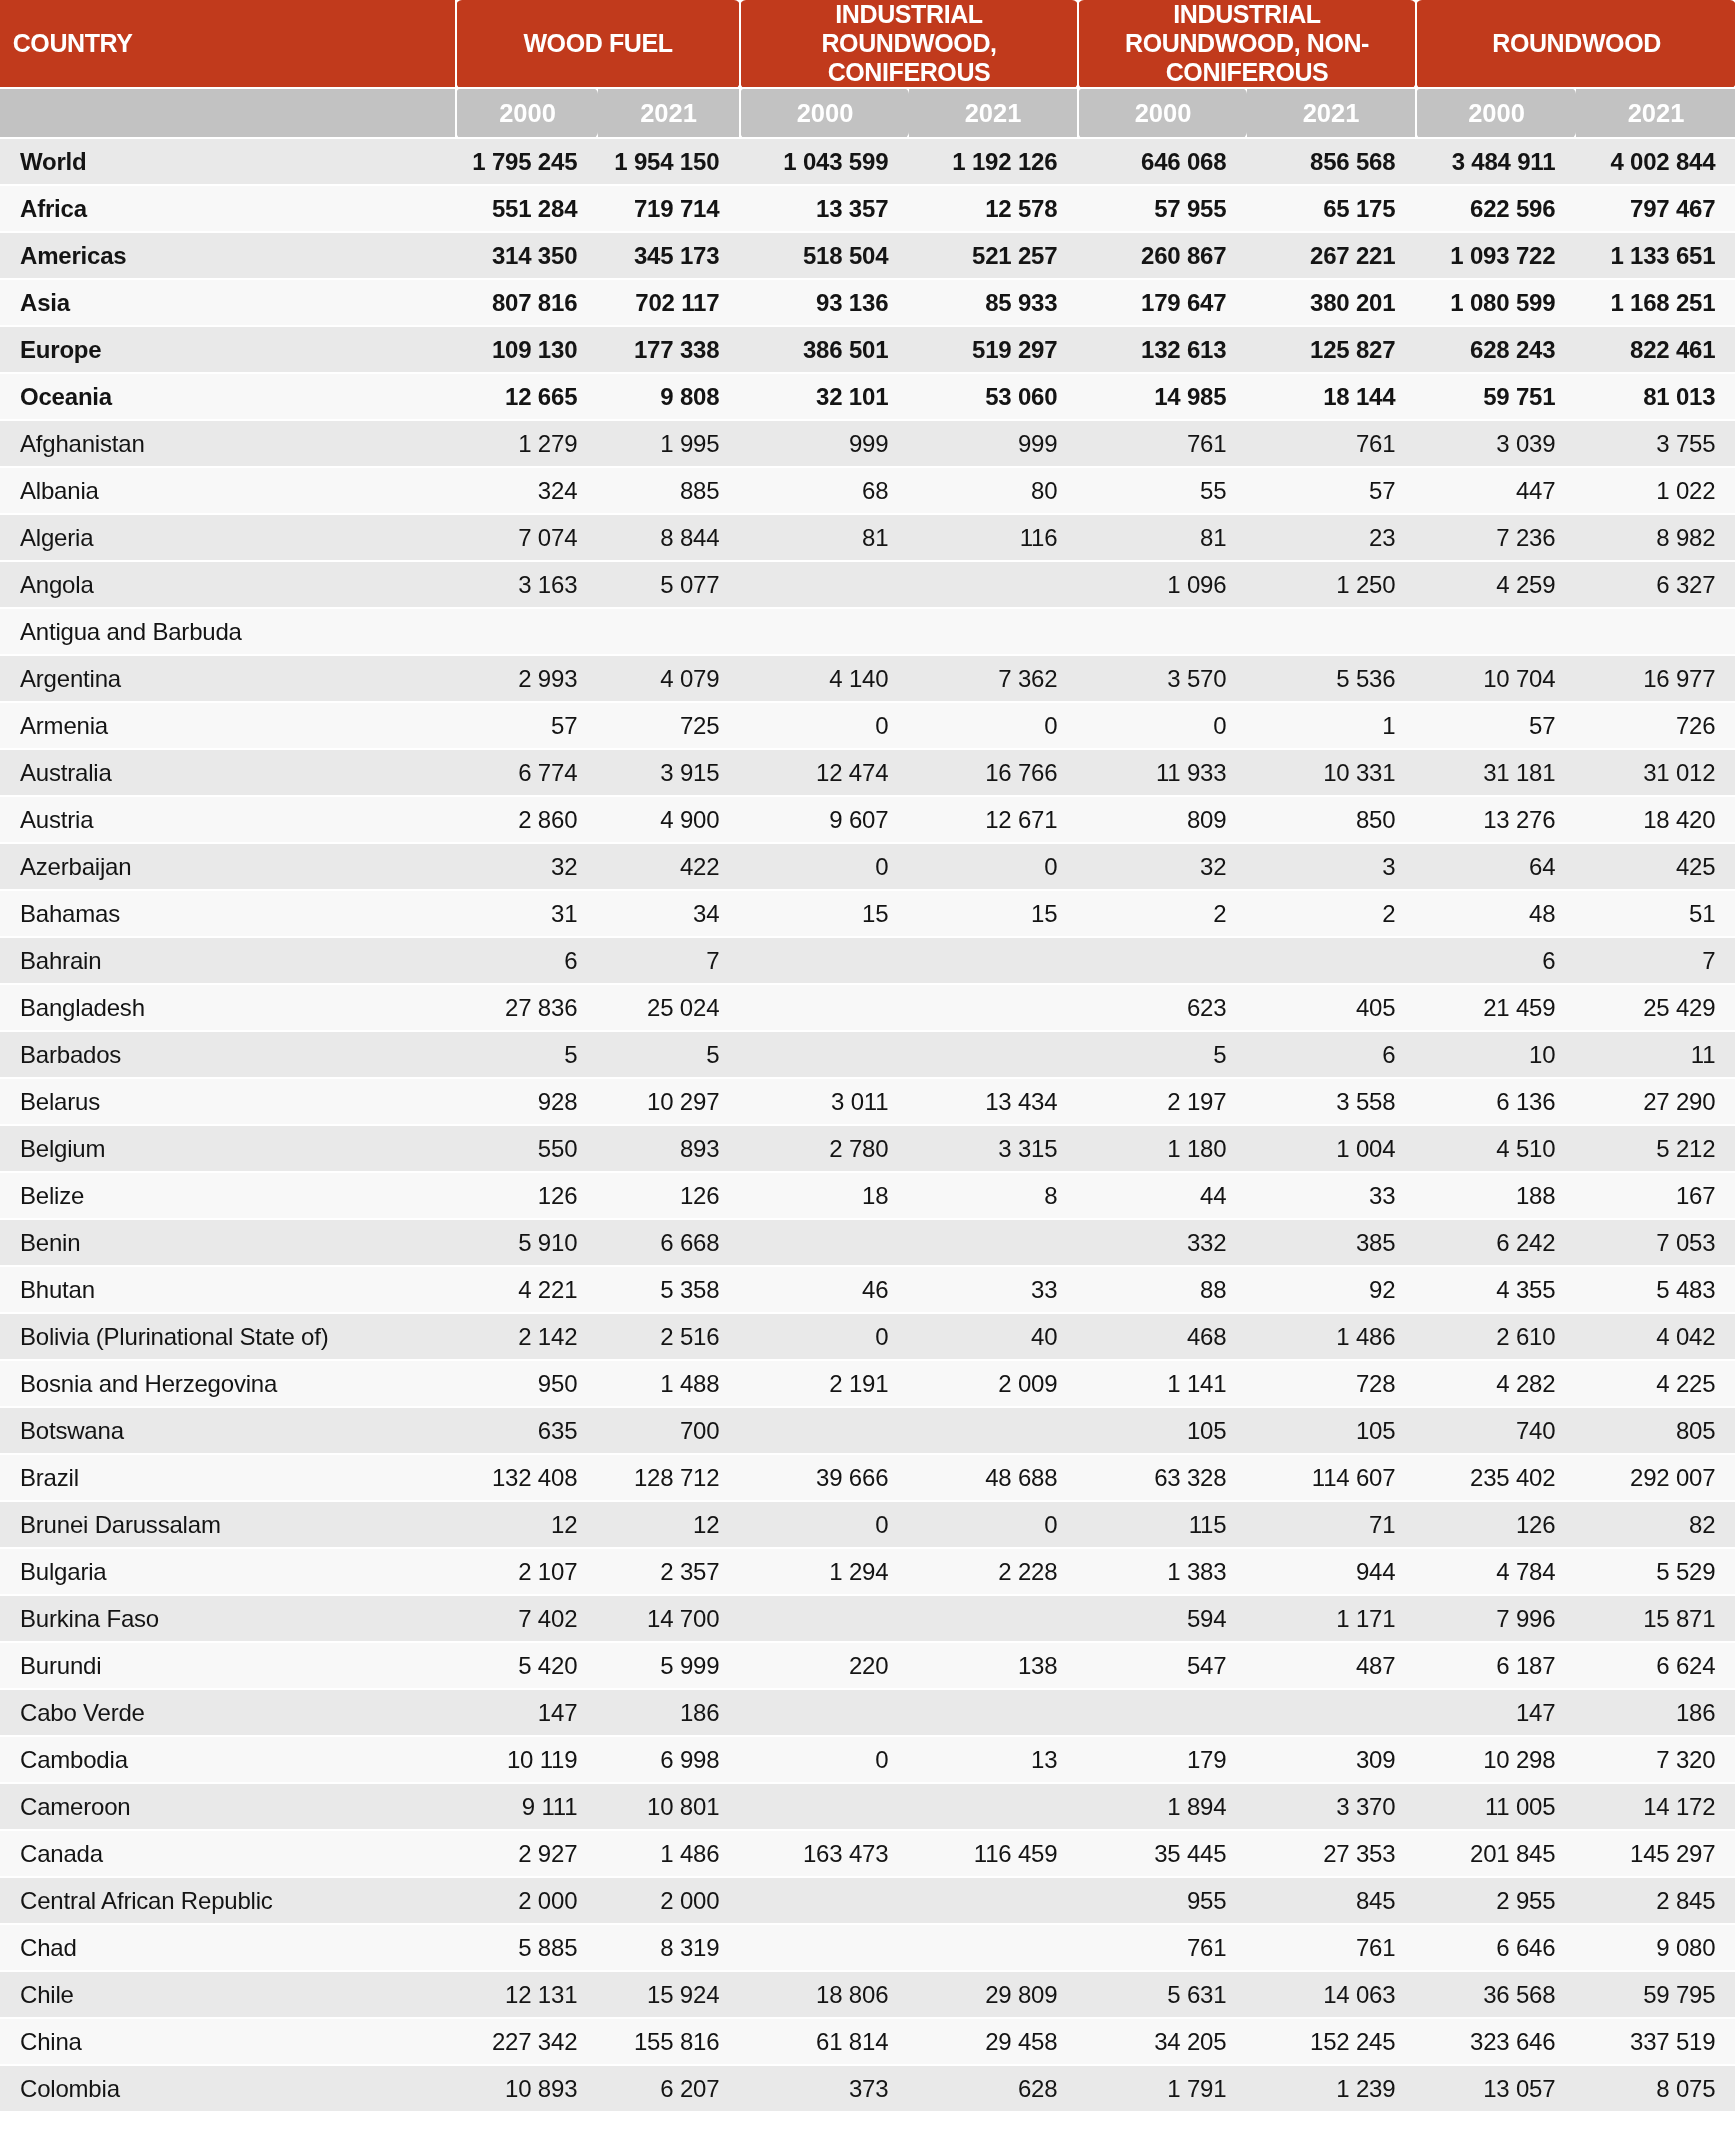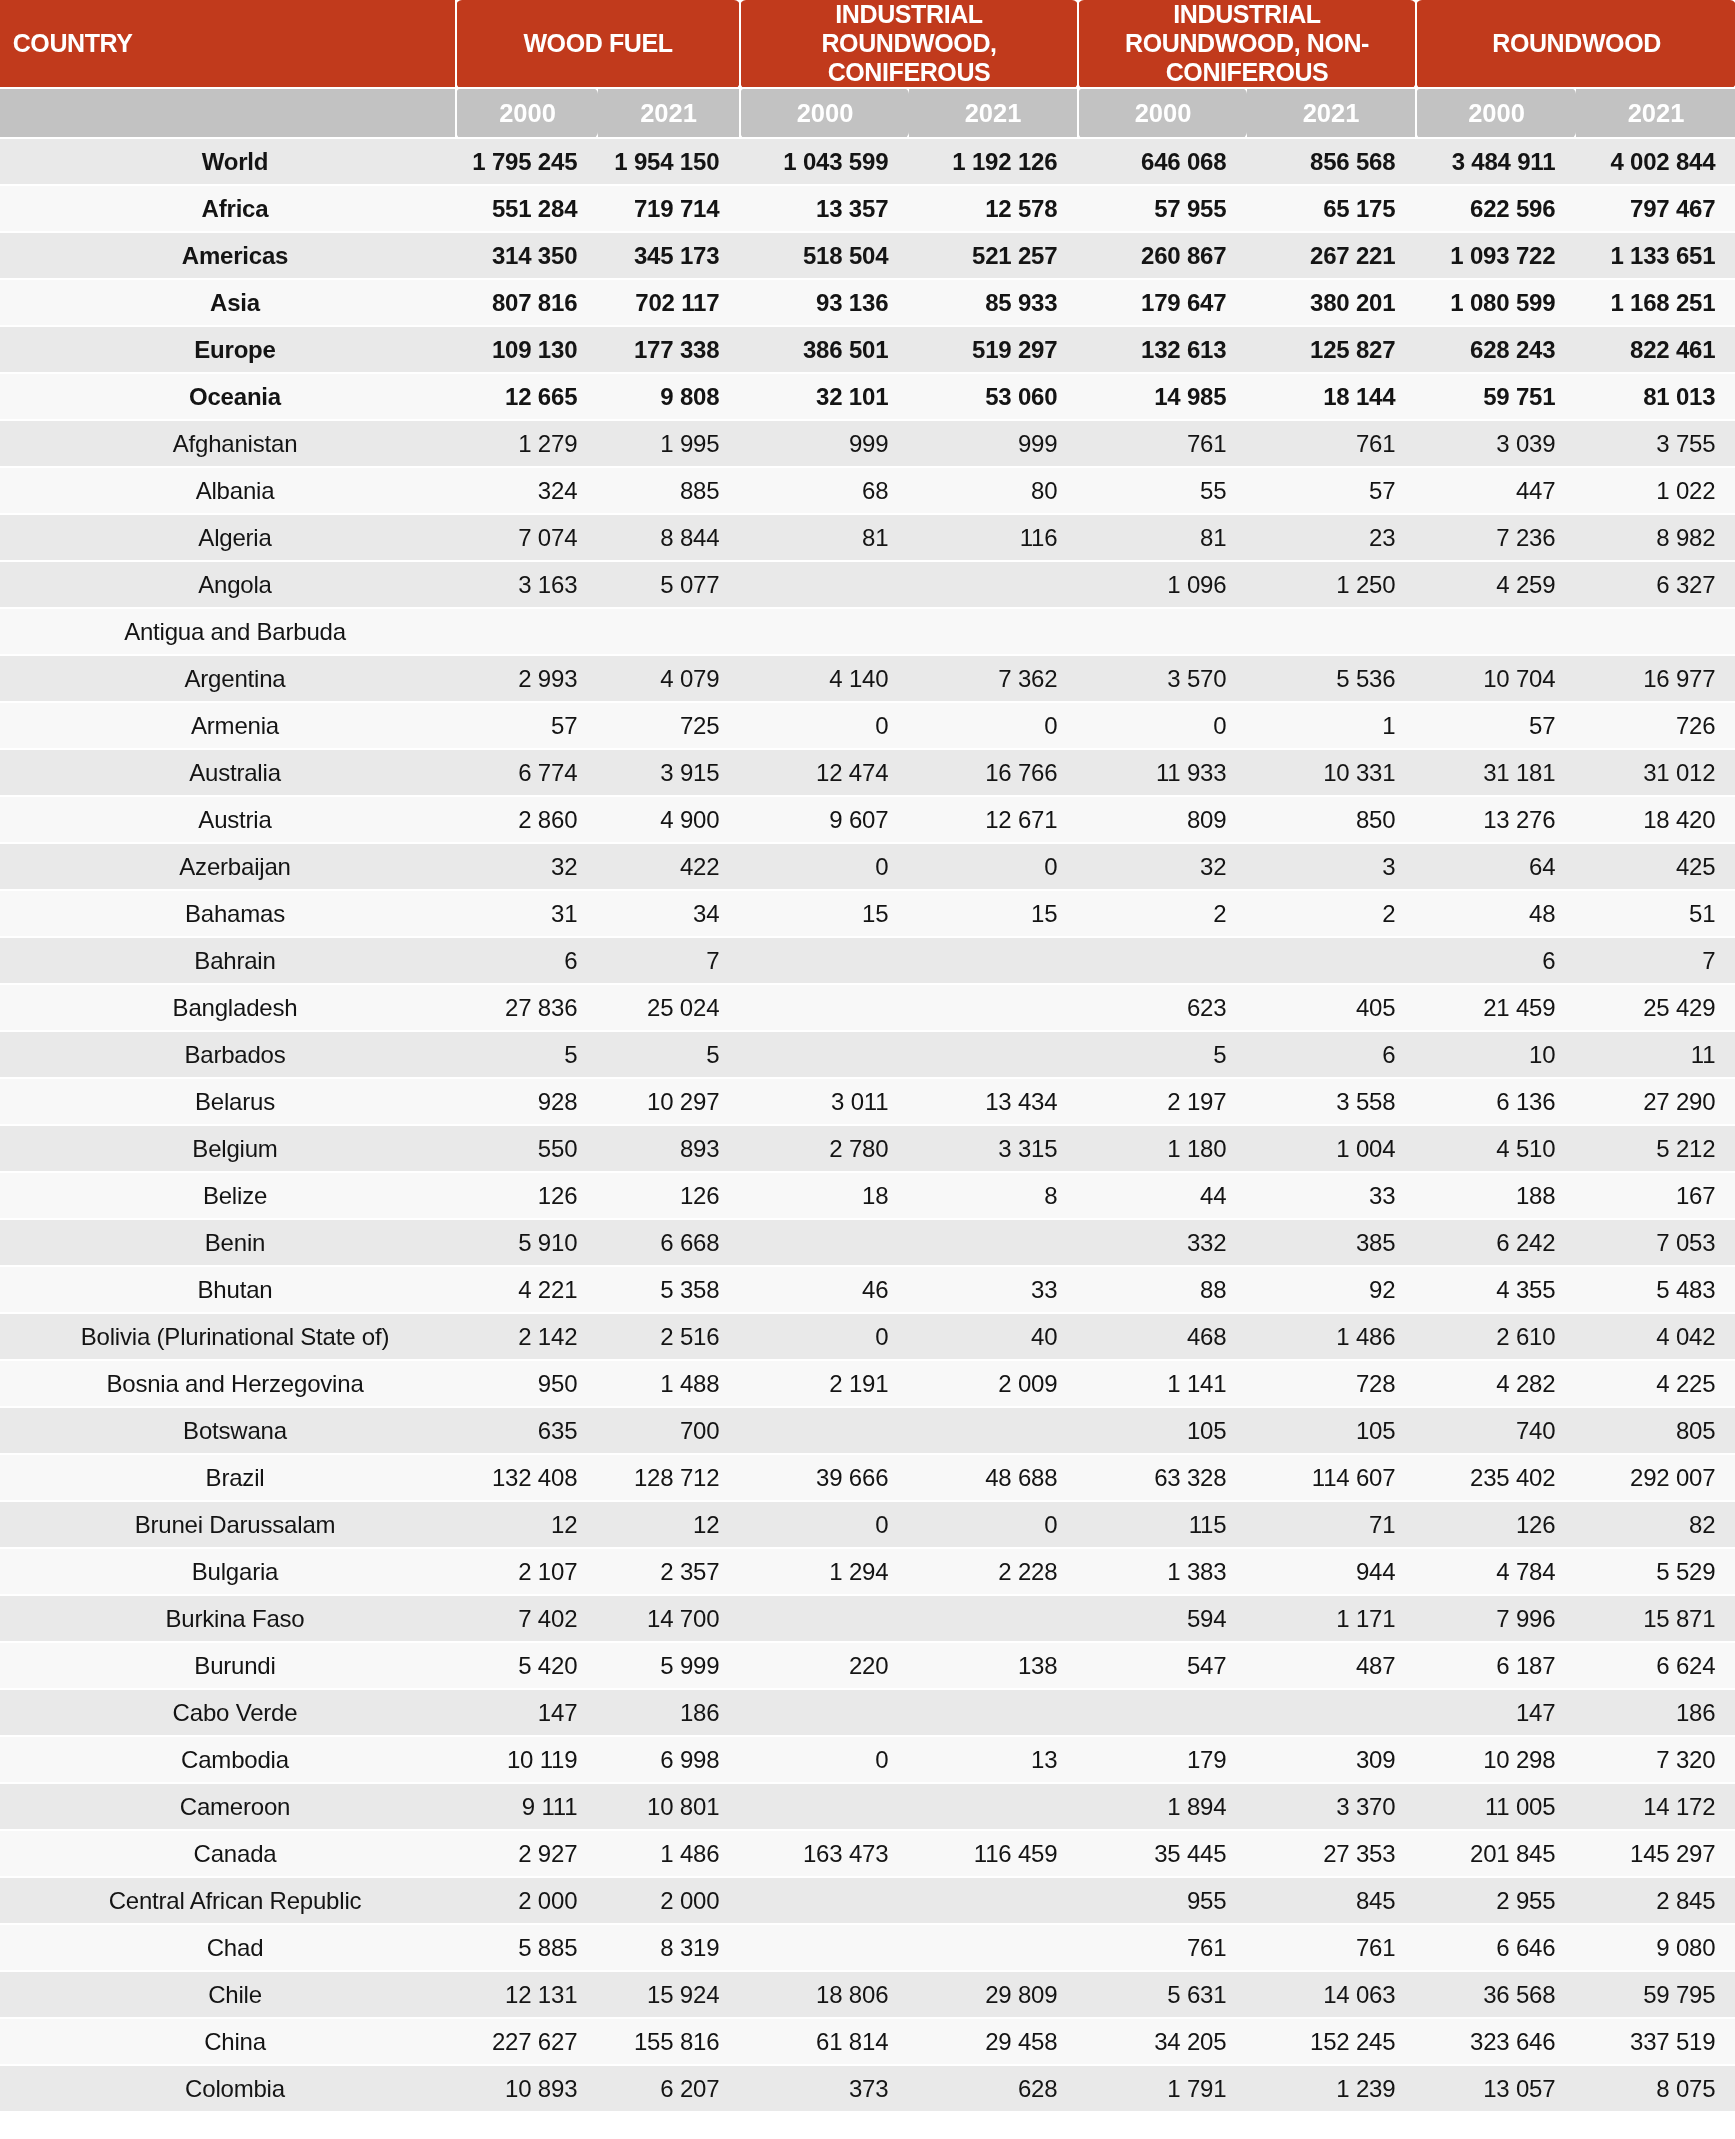--- a/index.html
+++ b/index.html
@@ -14,21 +14,21 @@
   tr.group-row th.country-head { text-align:left; padding-left:12.7px;margin-left:16px; }
   tr.year-row th { background:#C2C2C2; height:50px; font-size:25.5px; 
                    border-bottom:2.4px solid #FFFFFF; }
   th.group-start, td.group-start { border-left:2.4px solid #FFFFFF;border-radius:6px; }
   
   tbody td { height:47px; font-size:24px; color:#141414; letter-spacing:-0.2px;
              vertical-align:middle; border-bottom:2.4px solid #FFFFFF; }
   tbody tr.shade td { background:#E9E9E9; }
   tbody tr.light td { background:#F8F8F8; }
   tbody tr.bold td  { font-weight:bold; }
-  td.country { text-align:center; padding-left:14px; white-space:nowrap; }
+  td.country { text-align:left; padding-left:20px; white-space:nowrap; }
   td.num     { text-align:right; padding-right:20.7px; white-space:nowrap; }
 </style>
 </head>
 <body>
 
 <table>
   <colgroup>
     <col style="width:456px">
     <col style="width:142px">
       <col style="width:142px">
@@ -495,21 +495,21 @@
         <td class="num">15 924</td>
         <td class="num">18 806</td>
         <td class="num">29 809</td>
         <td class="num">5 631</td>
         <td class="num">14 063</td>
         <td class="num">36 568</td>
         <td class="num">59 795</td>
       </tr>
       <tr class="light">
         <td class="country">China</td>
-        <td class="num">227 627</td>
+        <td class="num">227 342</td>
         <td class="num">155 816</td>
         <td class="num">61 814</td>
         <td class="num">29 458</td>
         <td class="num">34 205</td>
         <td class="num">152 245</td>
         <td class="num">323 646</td>
         <td class="num">337 519</td>
       </tr>
       <tr class="shade">
         <td class="country">Colombia</td>

